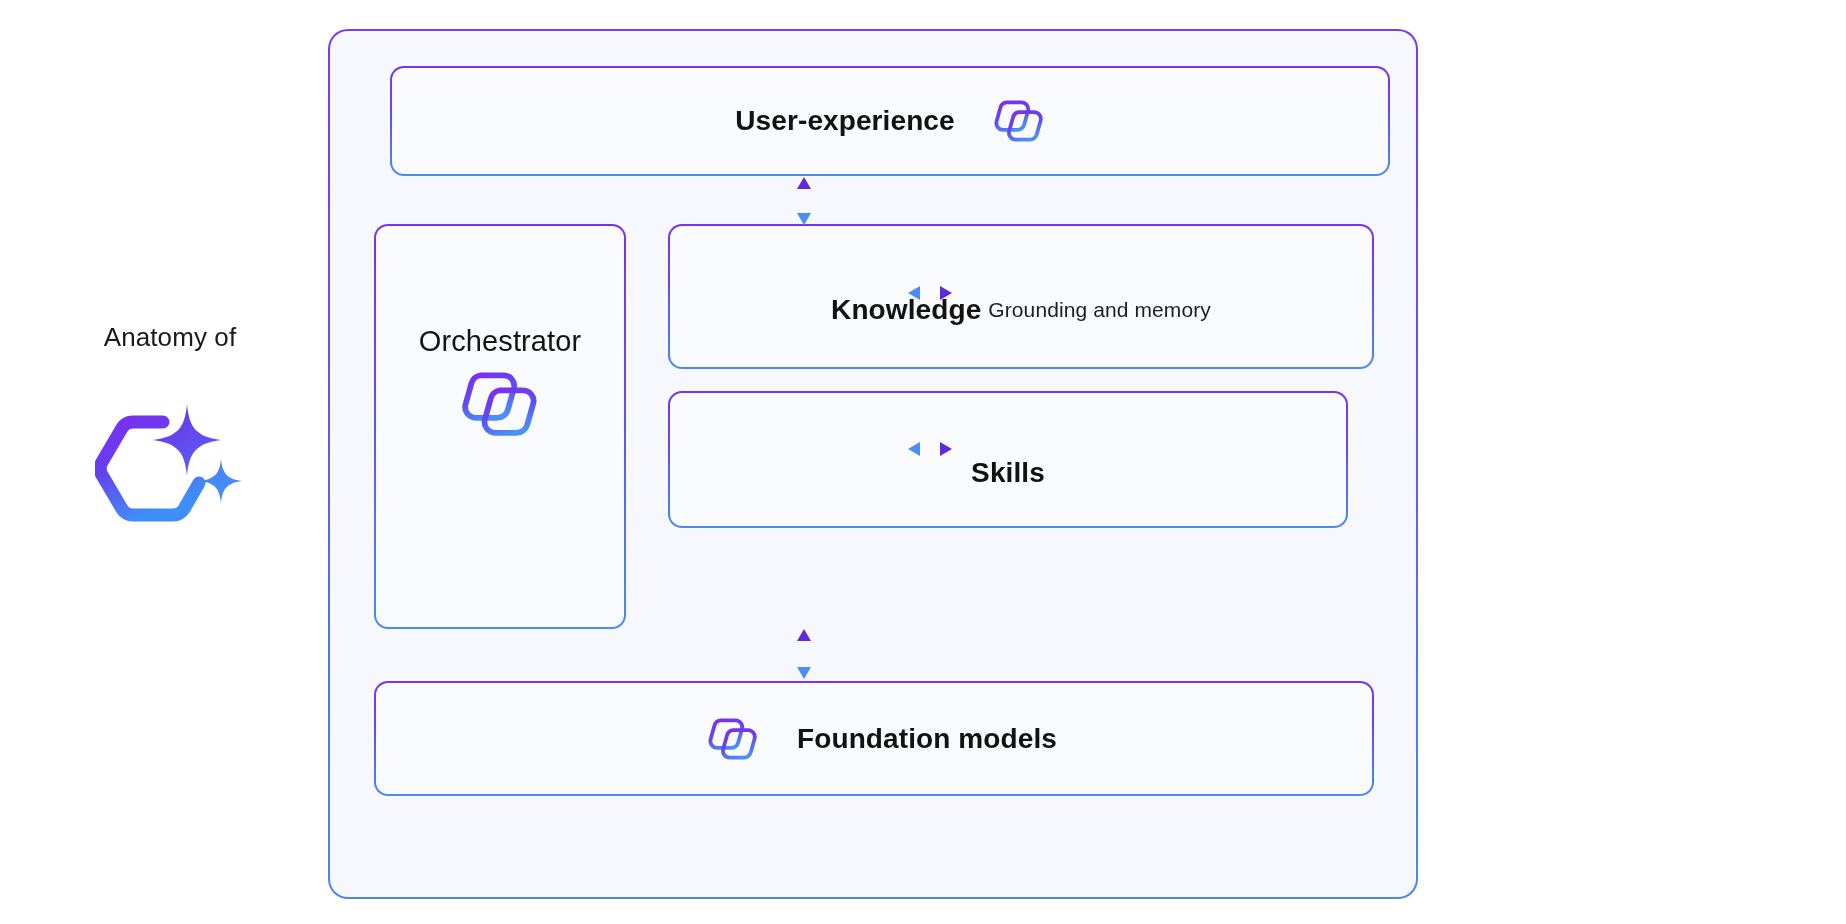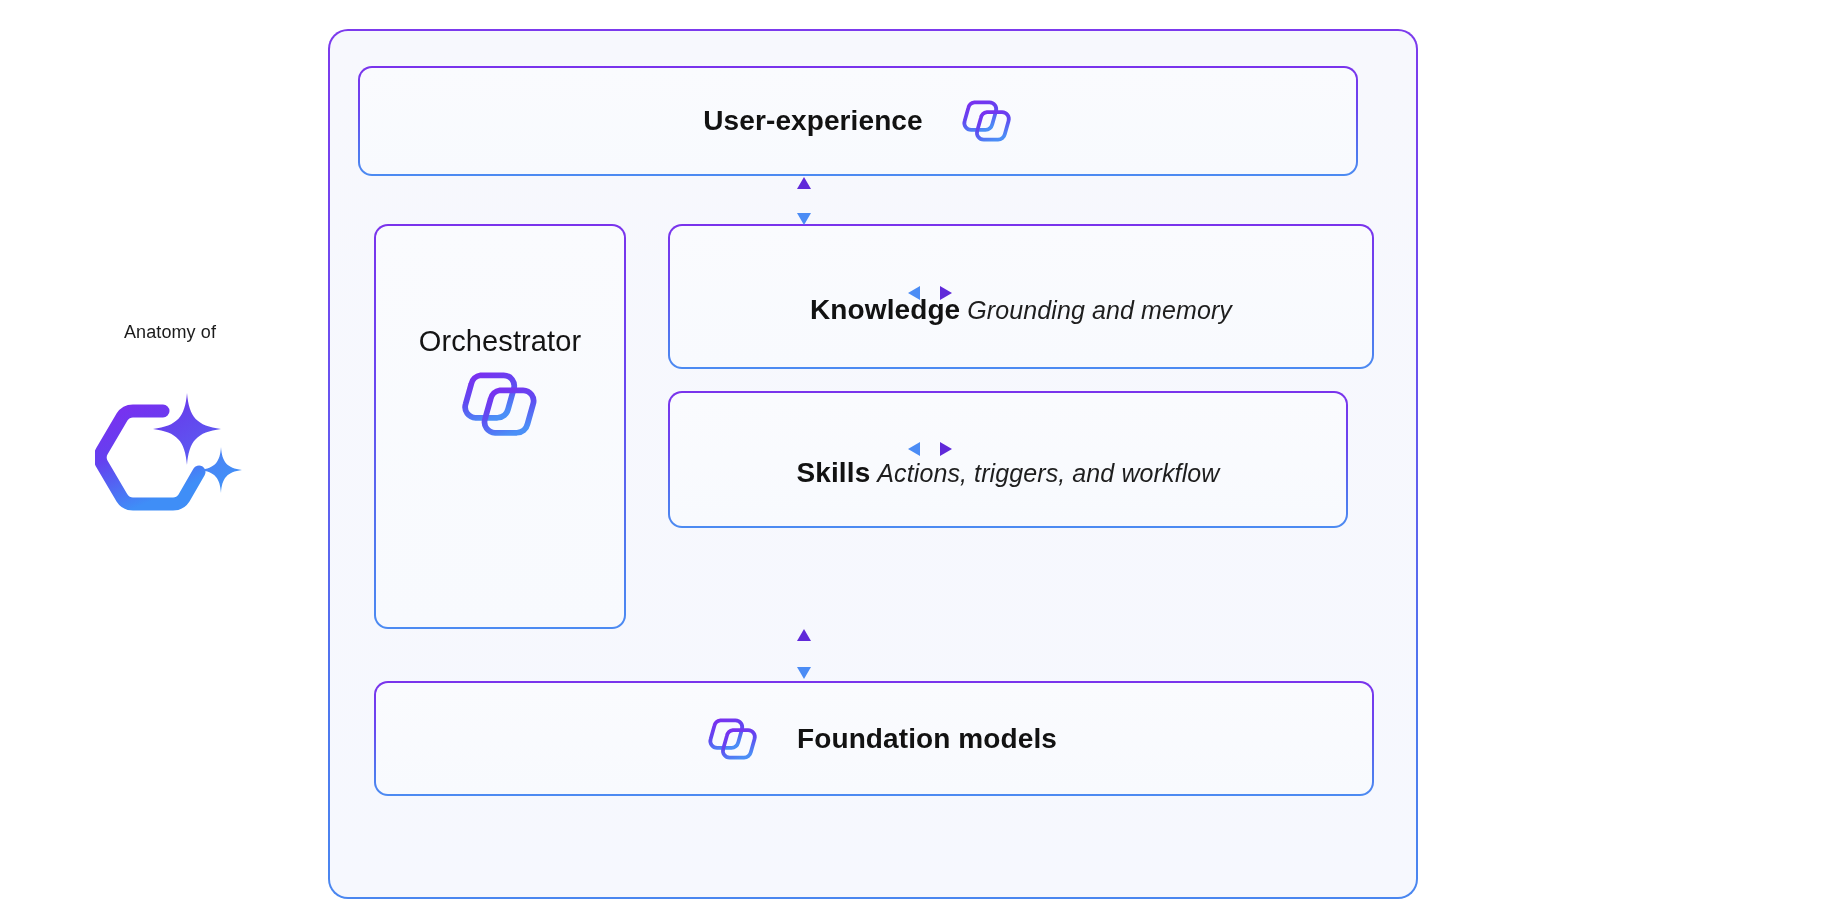--- a/index.html
+++ b/index.html
@@ -21,21 +21,21 @@
 
   
   .caption-block {
     position: absolute;
     left: 20px;
     top: 320px;
     width: 300px;
     text-align: center;
   }
   .caption-line {
-    font-size: 18px;
+    font-size: 26px;
     font-weight: 400;
     color: #1b1b1b;
     line-height: 1.38;
     letter-spacing: .1px;
     white-space: nowrap;
   }
   .agent-mark {
     margin-top: 46px;
     display: flex;
     justify-content: center;
@@ -62,21 +62,21 @@
     border-radius: 14px;
     background:
       linear-gradient(180deg, #fafbfe 0%, #f8fafe 100%) padding-box,
       linear-gradient(180deg, #7a33ec 0%, #6a47f0 40%, #4f79ef 80%, #4c8bf2 100%) border-box;
     display: flex;
     align-items: center;
     justify-content: center;
   }
 
   
-  .card-ux          { left: 28px;  top: 35px;  width: 1000px; height: 110px; }
+  .card-ux          { left: 60px;  top: 35px;  width: 1000px; height: 110px; }
   .card-orch        { left: 44px;  top: 193px; width: 252px;  height: 405px; }
   .card-knowledge   { left: 338px; top: 193px; width: 706px;  height: 145px; }
   .card-skills      { left: 338px; top: 360px; width: 680px;  height: 137px; }
   .card-foundation  { left: 44px;  top: 650px; width: 1000px; height: 115px; padding-left: 16px; }
 
   .card-inner {
     display: flex;
     align-items: center;
     justify-content: center;
     gap: 38px;
@@ -98,26 +98,25 @@
     white-space: nowrap;
   }
   .title-plain {
     font-size: 29px;
     font-weight: 400;
     color: #141414;
     letter-spacing: .1px;
     white-space: nowrap;
   }
   .subtitle {
-    font-size: 25px;
+    font-size: 21px;
     font-weight: 400;
     color: #1e1e1e;
     letter-spacing: .1px;
     white-space: nowrap;
-    font-style: italic;
   }
 
   .orch-body {
     display: flex;
     flex-direction: column;
     align-items: center;
     gap: 6px;
     transform: translateY(-42px);
   }
 
@@ -230,21 +229,20 @@
     <div class="card card-knowledge">
       <div class="card-stack">
         <span class="title-strong">Knowledge</span>
         <span class="subtitle">Grounding and memory</span>
       </div>
     </div>
 
     <div class="card card-skills">
       <div class="card-stack">
         <span class="title-strong">Skills</span>
-        <span class="subtitle">Actions, triggers, and workflow</span>
       </div>
     </div>
 
     <div class="card card-foundation">
       <div class="card-inner">
         <span>
           <svg width="52" height="52" viewBox="0 0 64 64" aria-hidden="true">
             <g fill="none" stroke="url(#gCopilot)" stroke-width="4.6" stroke-linejoin="round">
               <path d="M16.5 9 H35 A8.5 8.5 0 0 1 43 20 L38.5 36 A9 9 0 0 1 30 43 H12.5
                        A8.5 8.5 0 0 1 4.5 32 L9 16 A9 9 0 0 1 16.5 9 Z"></path>

